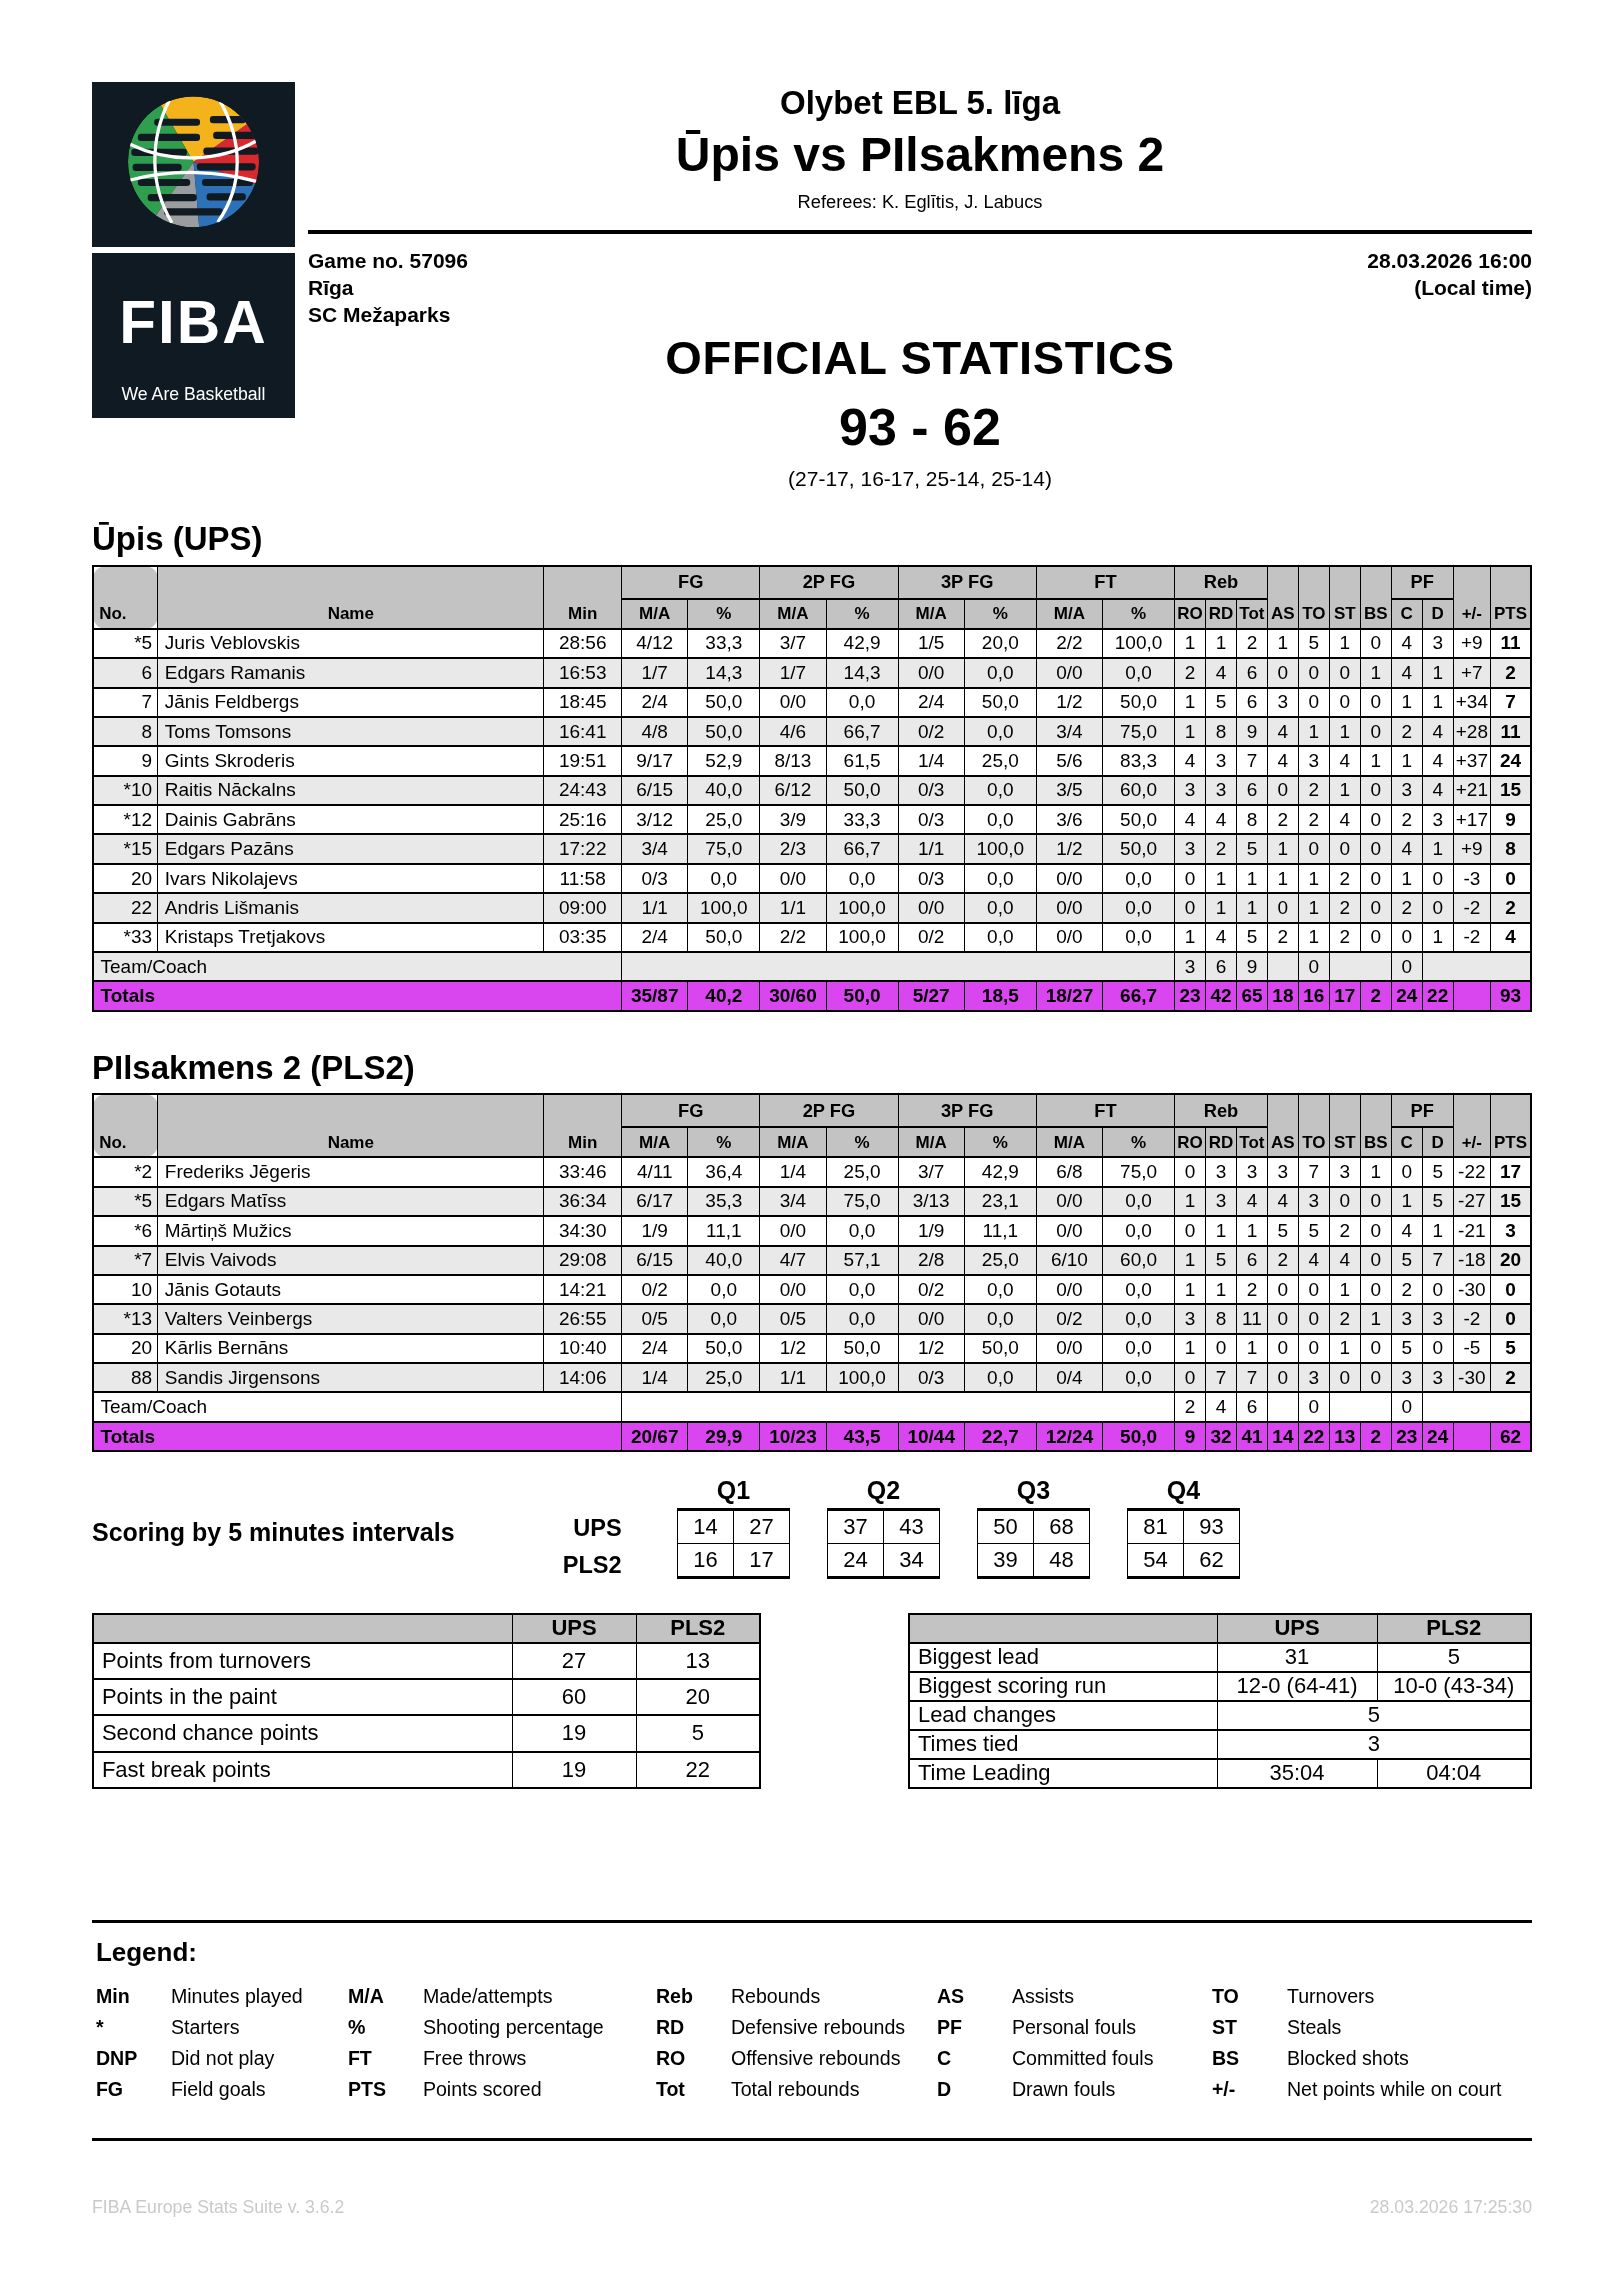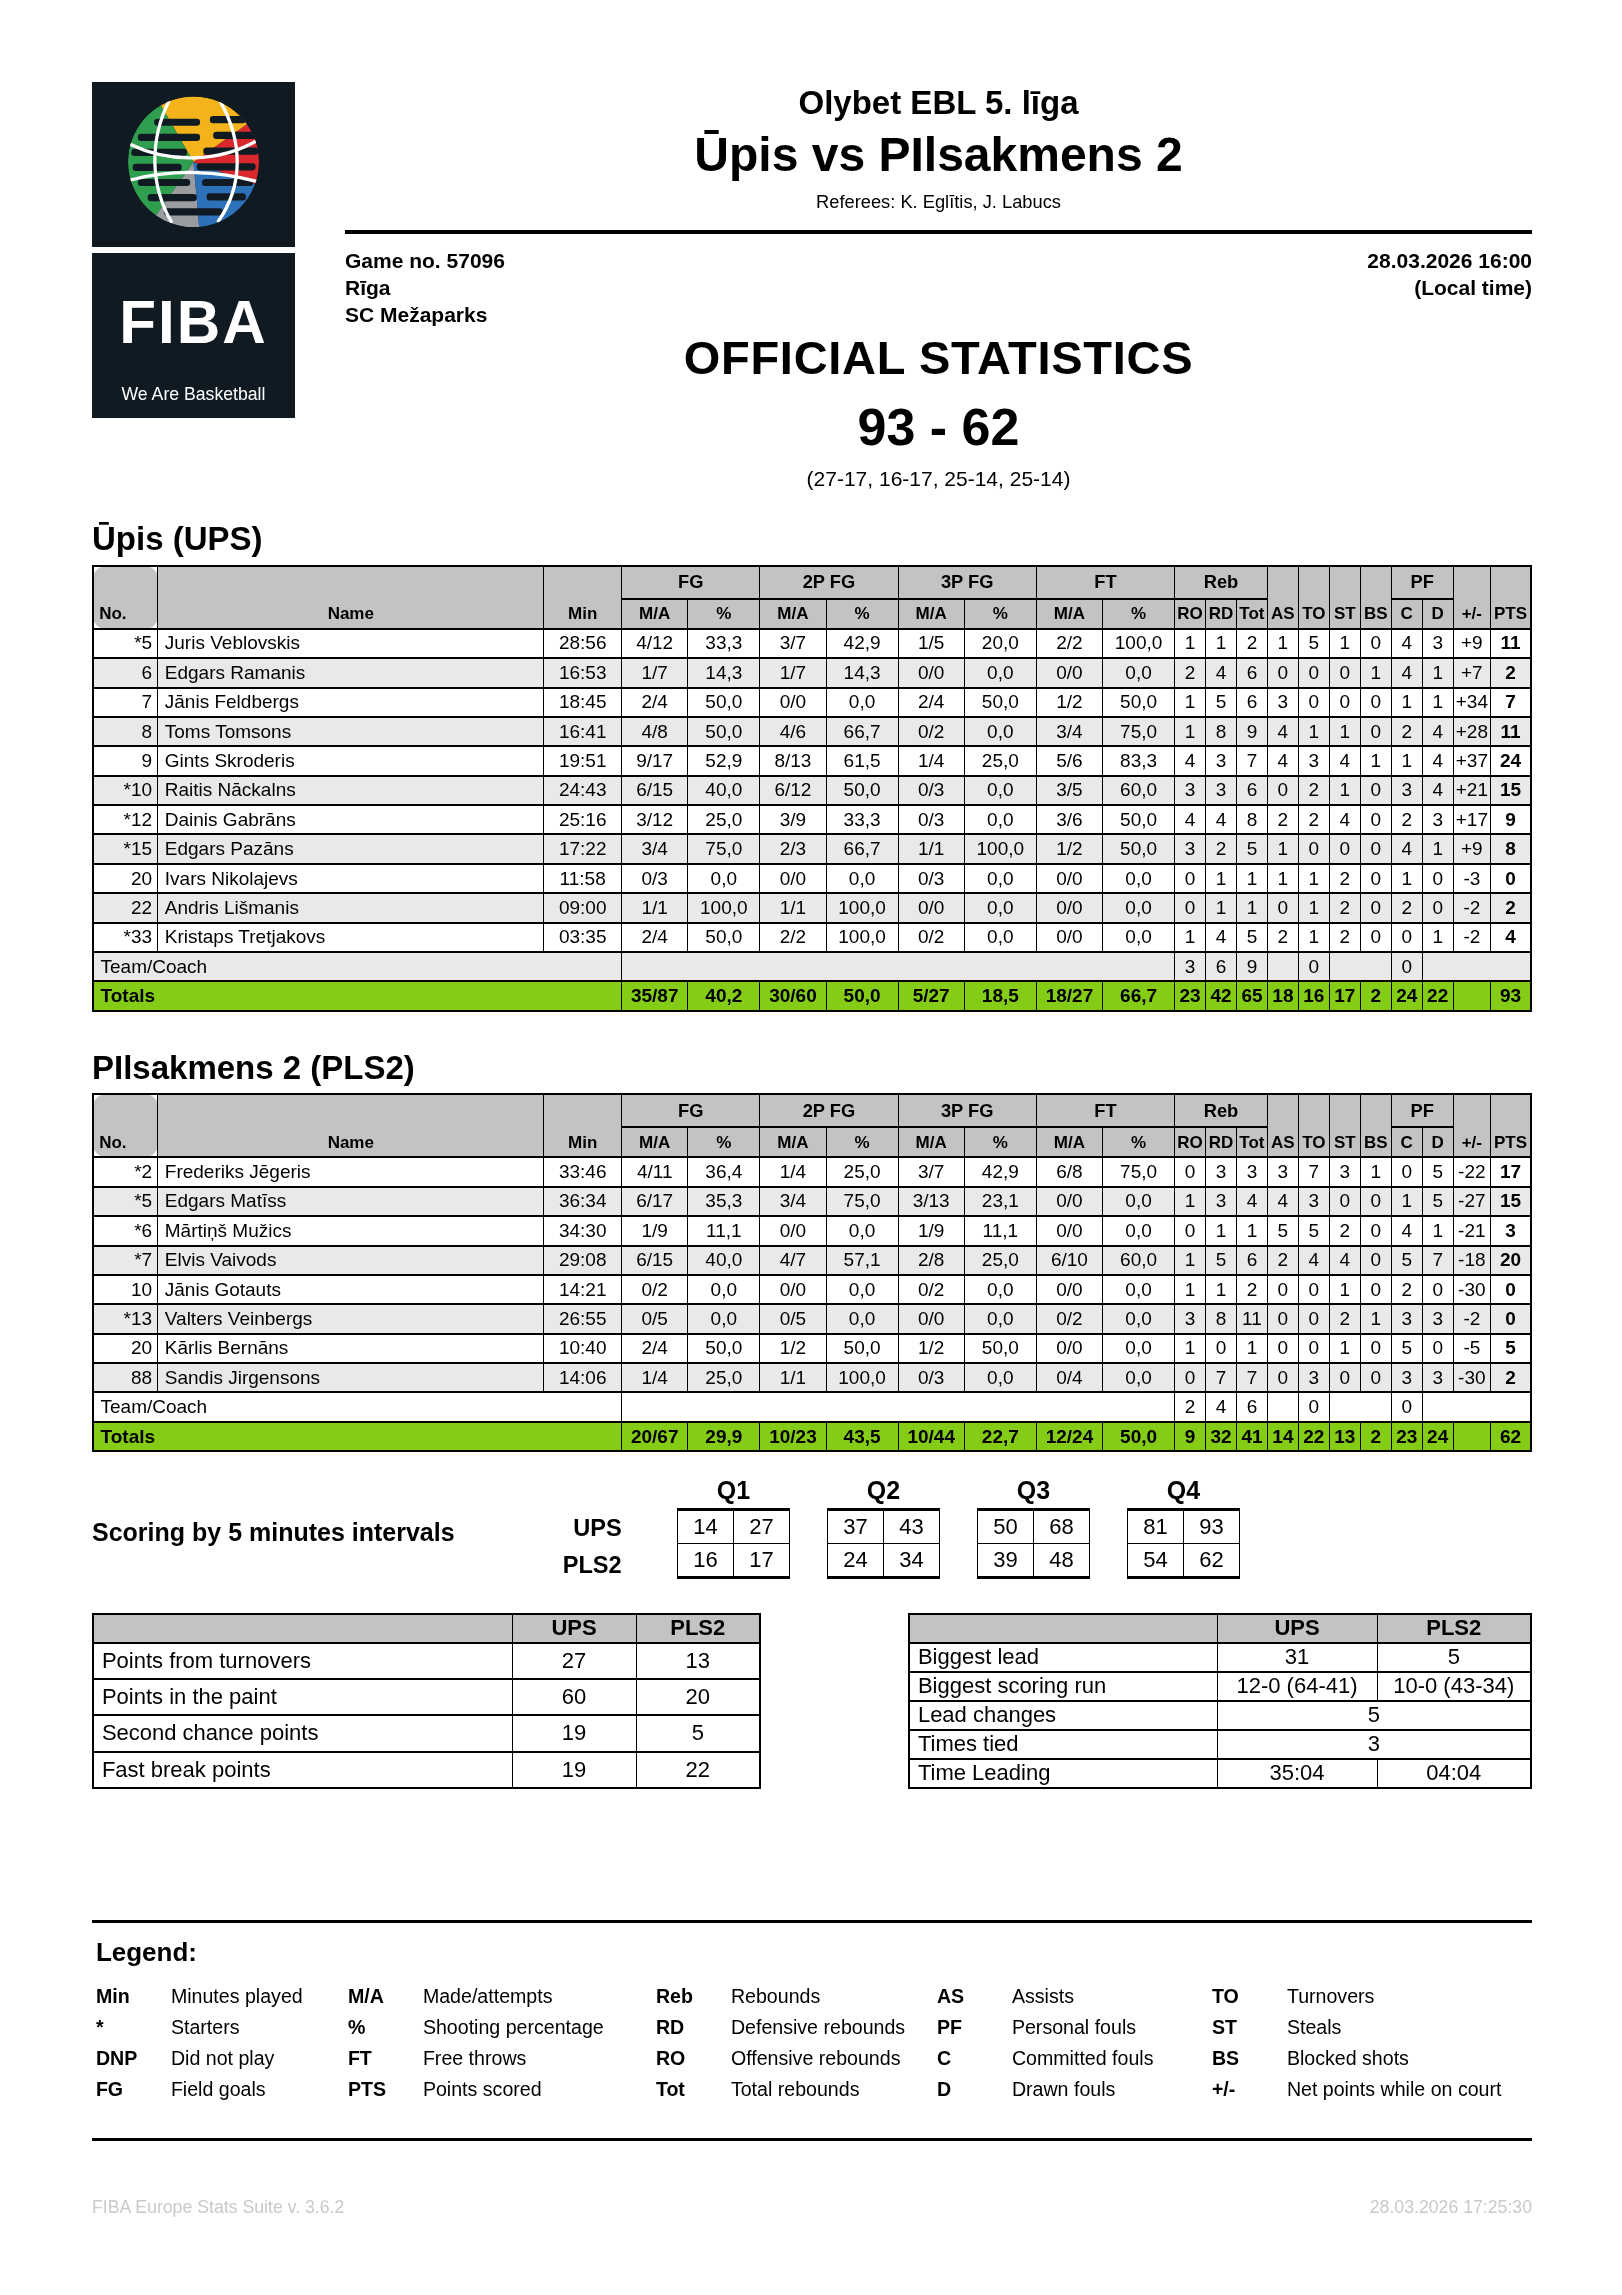--- a/index.html
+++ b/index.html
@@ -5,21 +5,21 @@
   * { margin:0; padding:0; box-sizing:border-box; }
   html,body { background:#ffffff; }
   body { font-family:"Liberation Sans", sans-serif; color:#000; }
   .page { width:1622px; height:2295px; background:#fff; position:relative; overflow:hidden; }
   .content { position:absolute; left:92px; top:77px; width:1440px; }
 
   
   .top-row { display:flex; }
   .logos { flex:0 0 203px; display:flex; flex-direction:column; gap:5.9px; padding-top:5.2px; }
   .logo-panel { width:203px; height:165px; display:block; }
-  .header-main { flex:1; margin-left:50px; }
+  .header-main { flex:1; margin-left:13px; }
   .league-title { text-align:center; font-size:33px; font-weight:bold; margin-top:6.5px; }
   .match-title { text-align:center; font-size:48px; font-weight:bold; margin-top:5.2px; }
   .referees { text-align:center; font-size:18.3px; margin-top:9.2px; }
   .rule { height:3.9px; background:#000; margin-top:17px; }
   .game-info { display:flex; justify-content:space-between; font-size:21px; line-height:1.3; margin-top:13px;font-weight:bold; }
   .gi-right { text-align:right; }
   .official-title { text-align:center; font-size:47px; font-weight:bold; margin-top:1.3px; letter-spacing:0.7px; }
   .final-score { text-align:center; font-size:52px; font-weight:bold; margin-top:11.8px; }
   .quarter-scores { text-align:center; font-size:21px; margin-top:10.5px; }
 
@@ -32,21 +32,21 @@
   .stat thead th { background:#c3c3c3; font-size:17px; font-weight:bold; vertical-align:bottom; padding-bottom:3.3px; height:30px; }
   .stat thead tr:first-child th { height:33px; }
   .stat thead th.grp { vertical-align:middle; font-size:18.3px; padding-bottom:0; }
   .stat thead th.h-no { text-align:left; padding-left:5.2px;border-radius:13px; }
   .stat tbody td { font-size:19px; height:29.4px; }
   .stat td.c-no { text-align:right; padding-right:5.2px; }
   .stat td.c-name { text-align:left; padding-left:6.5px; }
   .stat td.c-pts { font-weight:bold; }
   .stat td.c-label { text-align:left; padding-left:6.5px; }
   .stat tr.stripe td { background:#e9e9e9; }
-  .stat tr.totals td { background:#84cc16; font-weight:bold; }
+  .stat tr.totals td { background:#d946ef; font-weight:bold; }
 
   
   .scoring-row { display:flex; align-items:flex-start; margin-top:23.6px; }
   .scoring-label { flex:0 0 424px; font-size:25px; font-weight:bold; padding-top:42px; }
   .scoring-teams { flex:0 0 124px; text-align:right; padding-top:34px; }
   .scoring-team { height:37px; line-height:37px; font-size:23.6px; font-weight:bold; padding-right:18.3px; }
   .quarter { margin-left:37px; }
   .q-label { text-align:center; font-size:25px; font-weight:bold; height:30px; }
   table.qbox { border-collapse:collapse; border-top:3.9px solid #000; border-bottom:3.9px solid #000; margin-top:2.6px; }
   .qbox td { border:1.3px solid #000; width:56px; height:34px; text-align:center; font-size:22px; }

